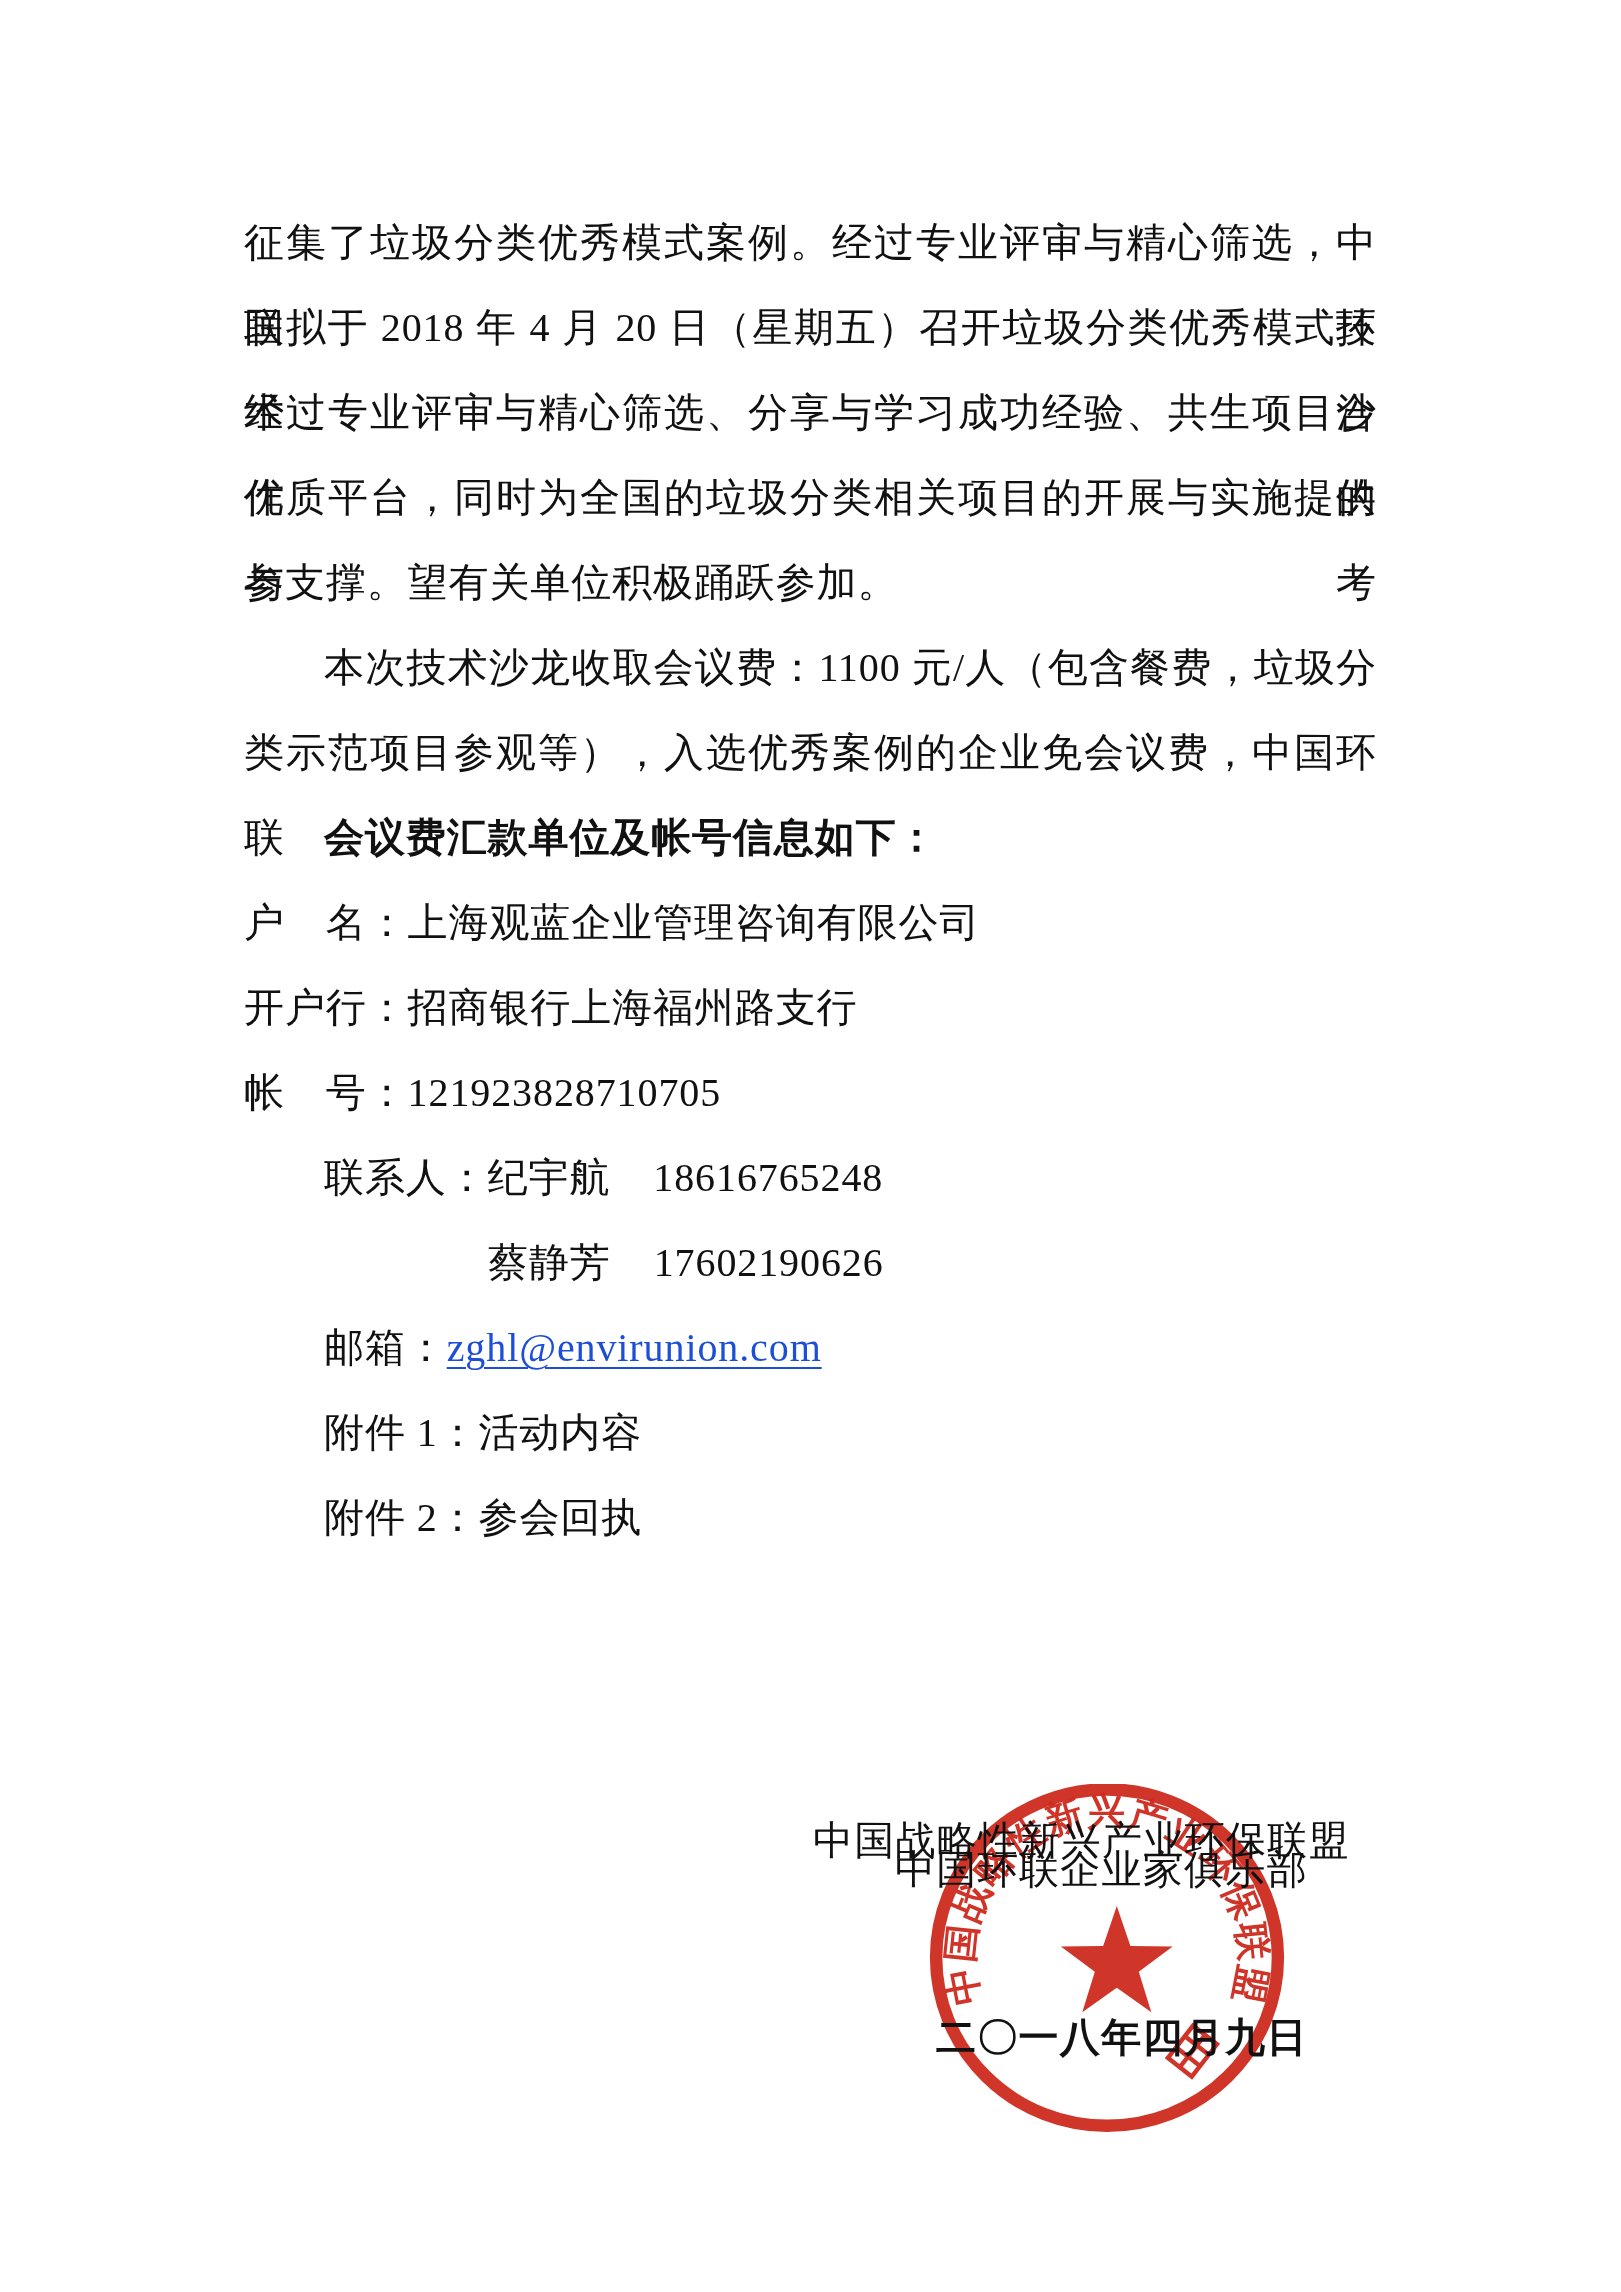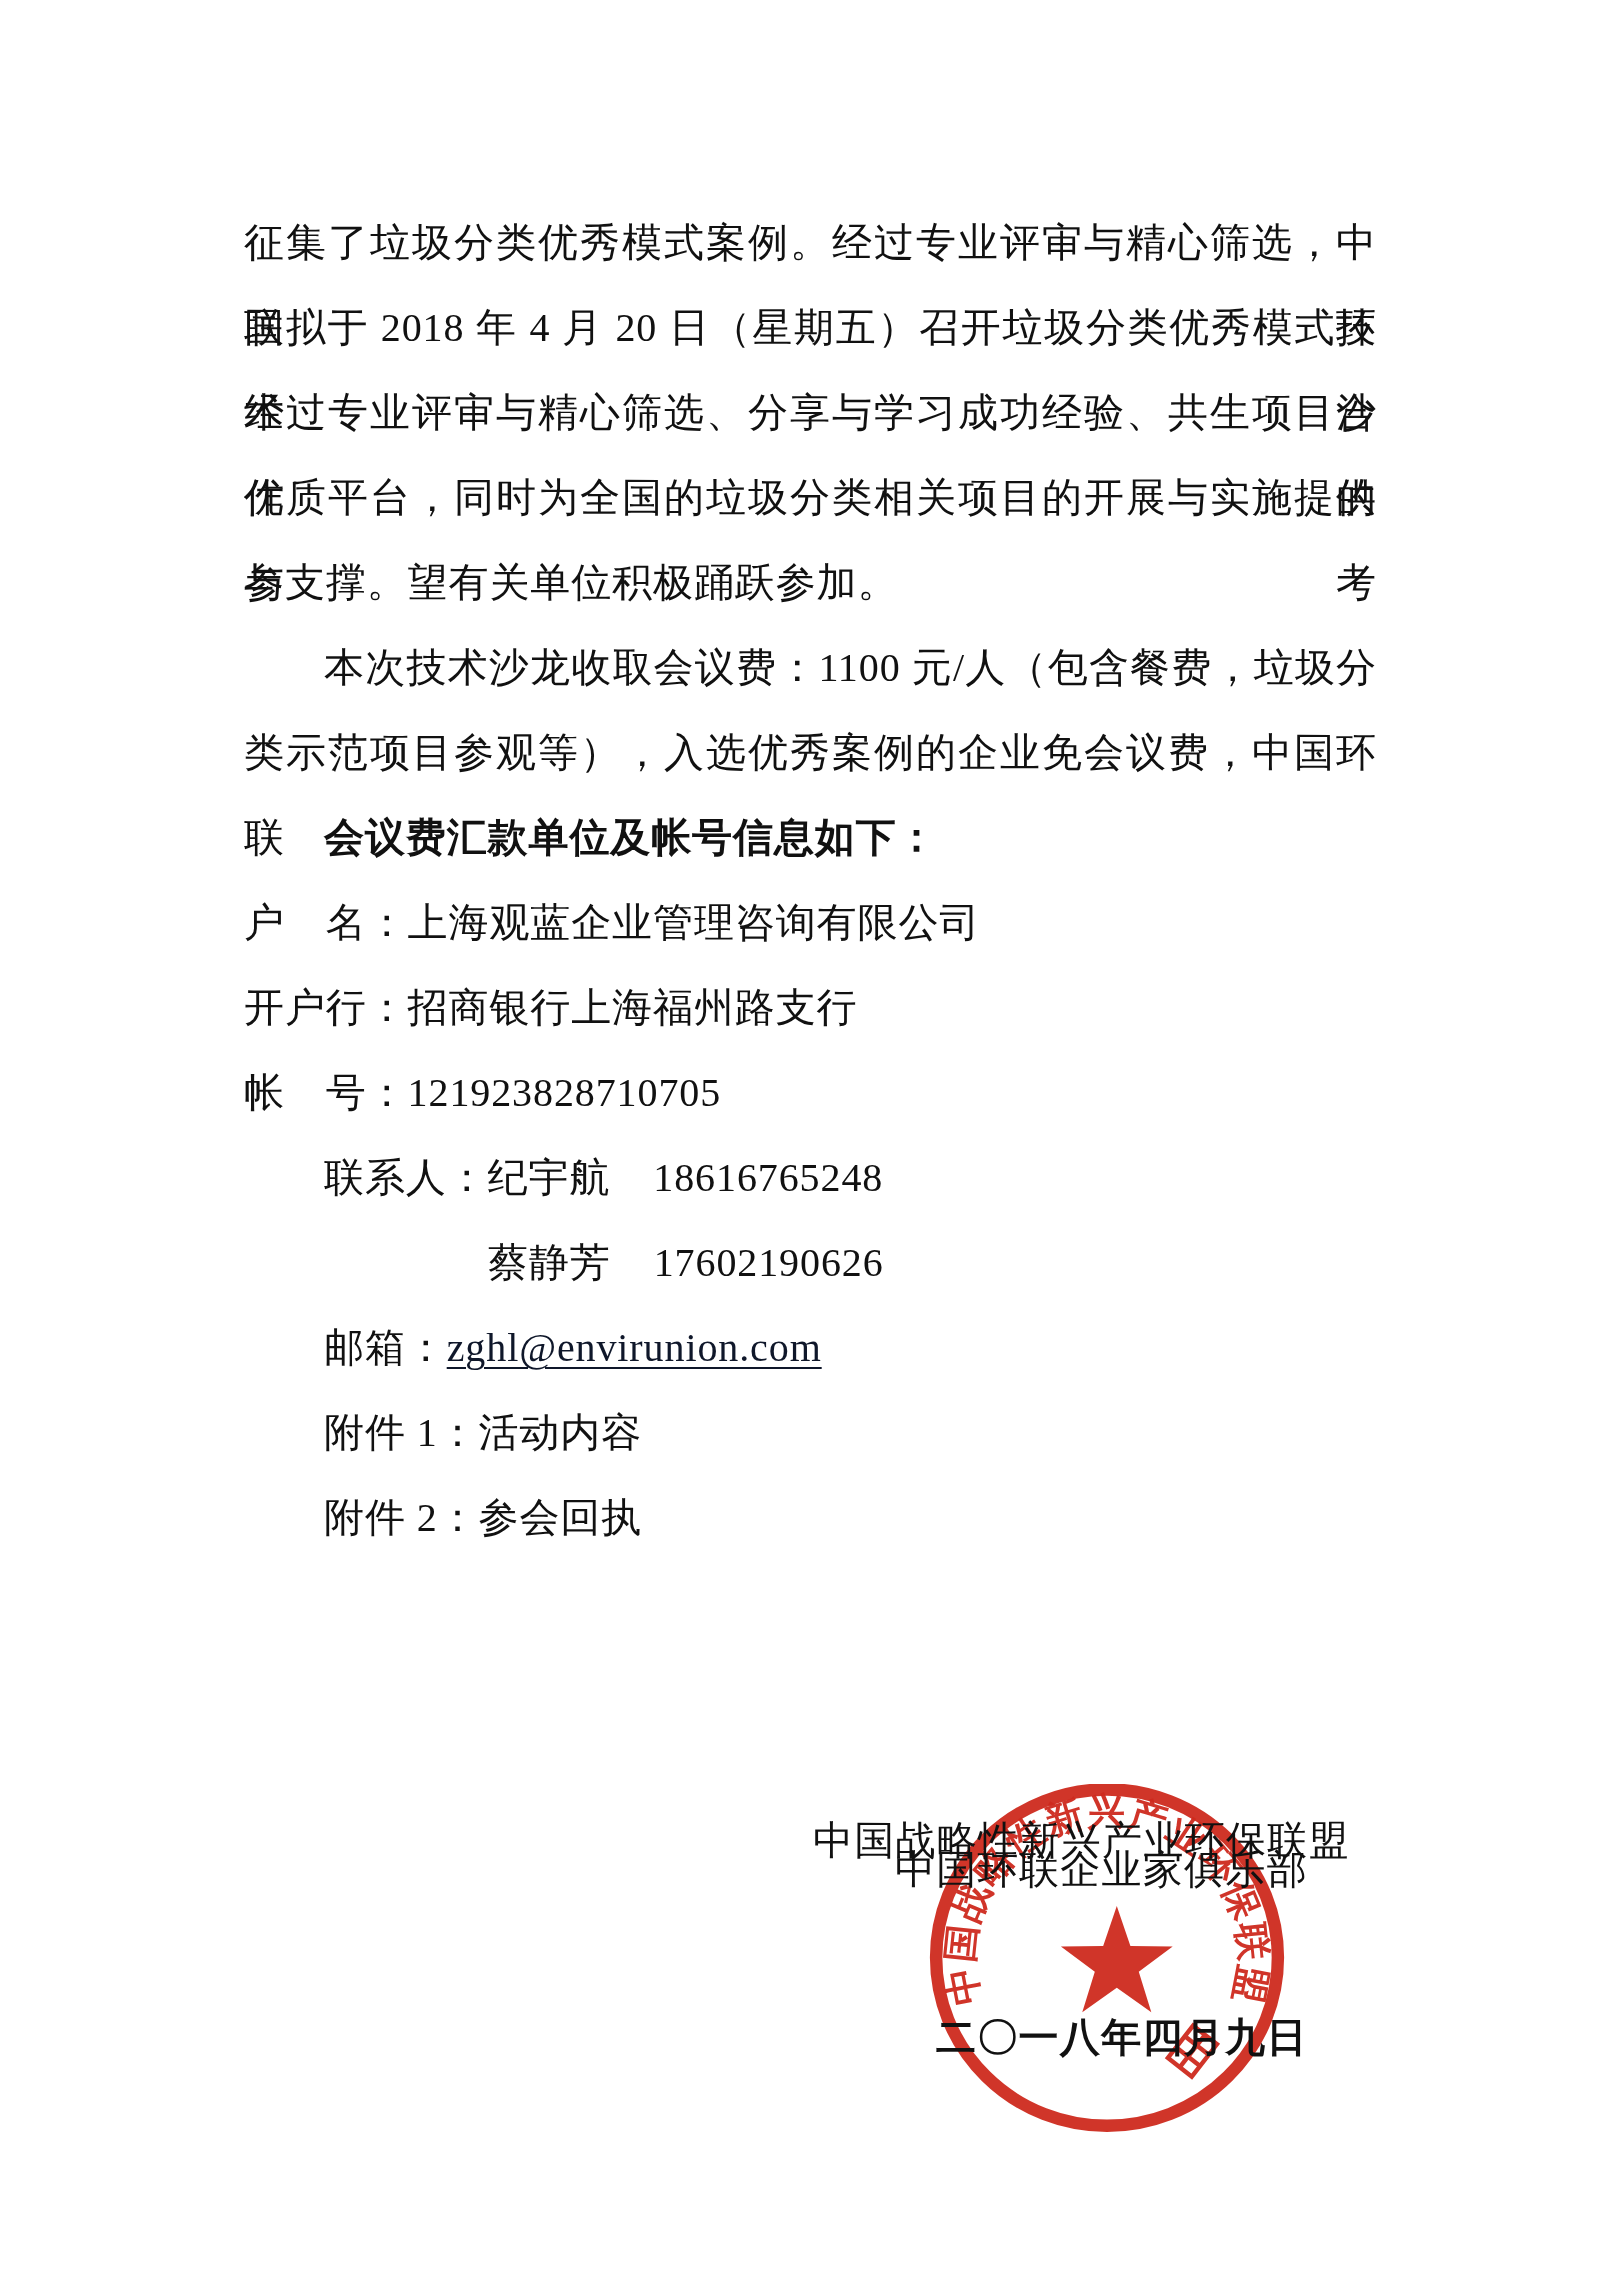--- a/index.html
+++ b/index.html
@@ -25,21 +25,21 @@
     white-space:normal;
     text-align:justify;
     text-align-last:justify;
     text-justify:inter-character;
   }
   .ind{text-indent:80px;}
   .ind2{text-indent:244px;}
   .bold{font-weight:bold;}
   .gap{display:inline-block;width:43px;}
   a.email{
-    color:#0f172a;
+    color:#1d4ed8;
     text-decoration:underline;
     text-decoration-thickness:2.2px;
     text-underline-offset:6.2px;
     cursor:pointer;
   }
   .sig{
     position:absolute;
     font-size:40px;line-height:1;letter-spacing:1.3px;
     z-index:2;white-space:nowrap;color:#111111;
   }

